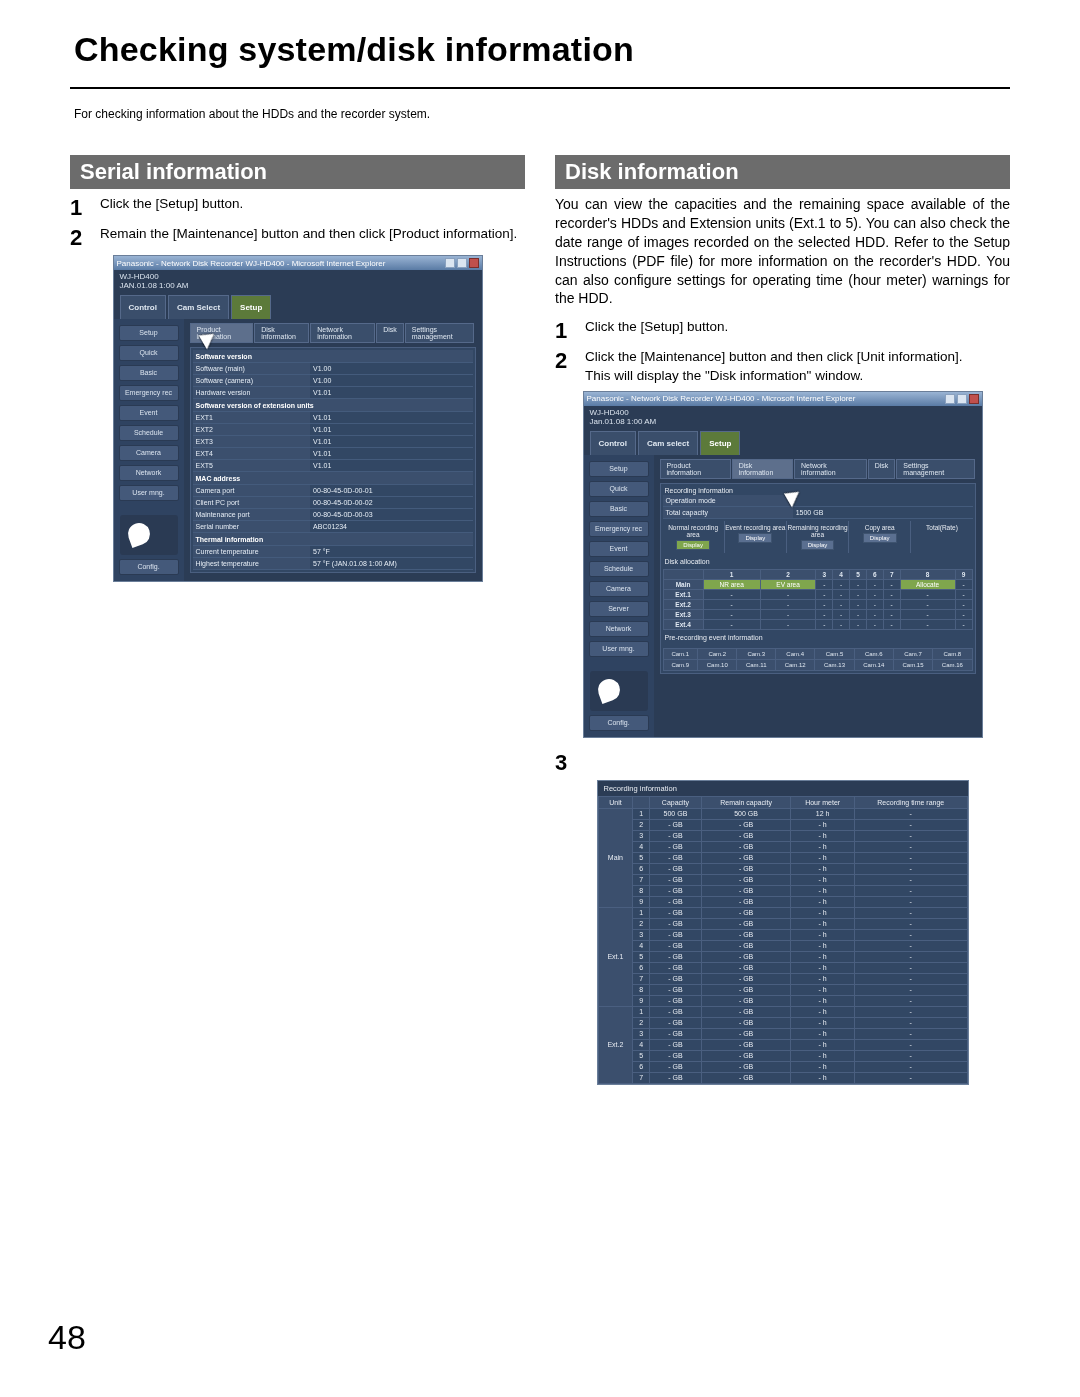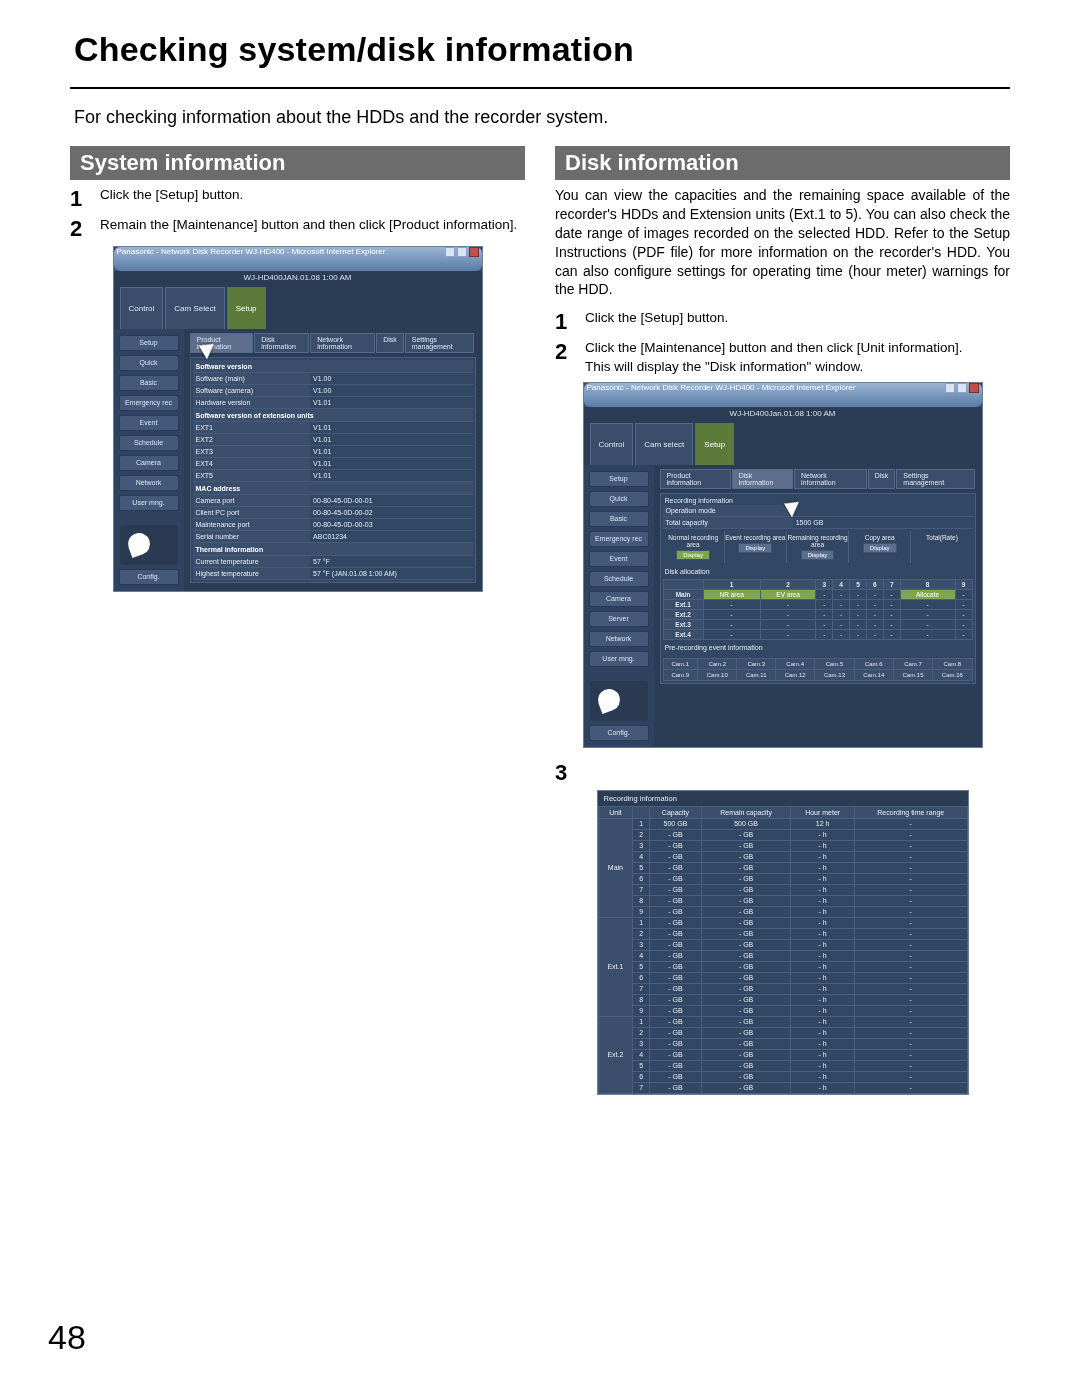--- a/index.html
+++ b/index.html
@@ -21,22 +21,22 @@
     font-weight: bold;
     margin: 0 0 18px 4px;
     letter-spacing: 0.2px;
   }
   .rule {
     border: none;
     border-top: 2px solid #000;
     margin: 0 0 18px 0;
   }
   .intro {
-    font-size: 18px;
-    margin: 0 0 18px 4px;
+    font-size: 12px;
+    margin: 0 0 34px 4px;
   }
   .columns {
     display: flex;
     gap: 30px;
   }
   .col {
     width: 455px;
   }
   .section-bar {
     background: #6c6c6c;
@@ -80,40 +80,40 @@
     border: 1px solid #6a7e99;
     background: #384b66;
     color: #e8ecf2;
     font-size: 8px;
     box-sizing: border-box;
     margin-left: auto;
     margin-right: auto;
   }
   .mock-window .titlebar {
     background: linear-gradient(#9ab4d4, #5a7ba5);
-    height: 24px;
+    height: 14px;
     display: flex;
     justify-content: space-between;
+    align-items: center;
     padding: 0 3px;
     color: #fff;
     font-size: 8px;
-    border-radius: 6px;
   }
   .titlebar .winbtns { display:flex; gap:2px; }
   .titlebar .wb { width:10px; height:10px; background:#c0504d; display:inline-block; border:1px solid #7a2e2c; box-sizing:border-box;}
   .titlebar .wb.min, .titlebar .wb.max { background:#dbe5f1; border-color:#8aa1bf; }
   .mock-window .subbar {
     background:#2b3c55; color:#d9e2ed; padding:2px 6px; font-size:8px;
-    display:flex; justify-content:center; white-space:nowrap;
+    display:flex; justify-content:flex-end; white-space:nowrap;flex-direction:column;
   }
   .mock-window .tabbar {
     display:flex; gap:0; background:#2b3c55; padding:3px 6px 0 6px; font-size:8px;
   }
   .mock-window .tabbar .tab {
-    background:#3a4e6b; color:#dfe7f0; padding:16px 8px; margin-right:2px; border:1px solid #55698a; border-bottom:none;
+    background:#3a4e6b; color:#dfe7f0; padding:7px 8px; margin-right:2px; border:1px solid #55698a; border-bottom:none;font-weight:bold;
   }
   .mock-window .tabbar .tab.active { background:#5c7a3a; color:#fff; }
   .mock-window .content { display:flex; }
   .sidemenu {
     width:70px; background:#2f4361; padding:6px 0; display:flex; flex-direction:column; gap:4px; align-items:center;
   }
   .sidebtn {
     width:58px; height:14px; background:#44597a; border:1px solid #2a3a53; color:#dbe4ef; font-size:7px; text-align:center; line-height:14px; border-radius:2px;
   }
   .helparea { margin-top:10px; width:58px; height:40px; background:#2a3a53; border-radius:3px; position:relative; }
@@ -163,21 +163,21 @@
 <body>
 
 <div class="page">
   <h1 class="page-title">Checking system/disk information</h1>
   <hr class="rule">
   <p class="intro">For checking information about the HDDs and the recorder system.</p>
 
   <div class="columns">
 
     <div class="col">
-      <div class="section-bar">System information</div>
+      <div class="section-bar">Serial information</div>
 
       <div class="step">
         <div class="step-num">1</div>
         <div class="step-body">
             <div class="bold">Click the [Setup] button.</div>
           </div>
       </div>
       <div class="step">
         <div class="step-num">2</div>
         <div class="step-body">

